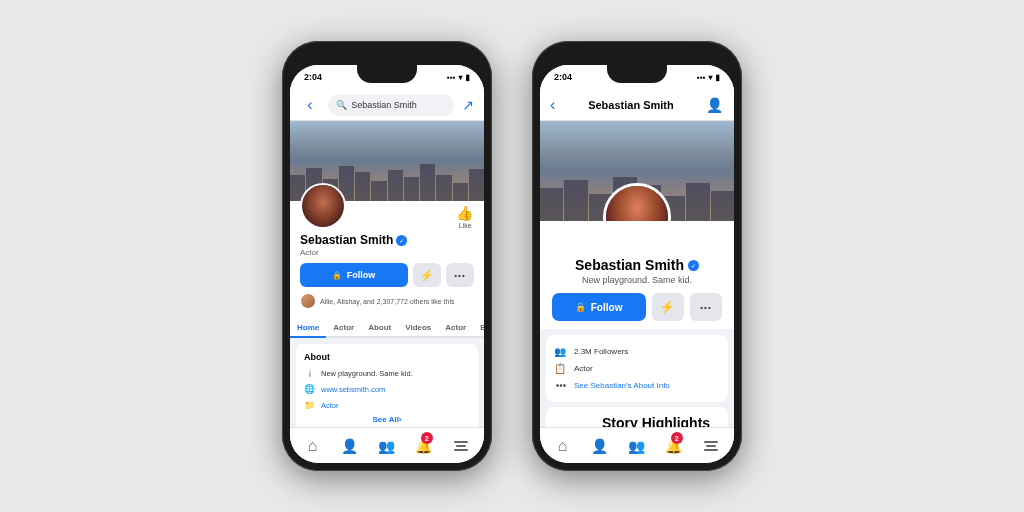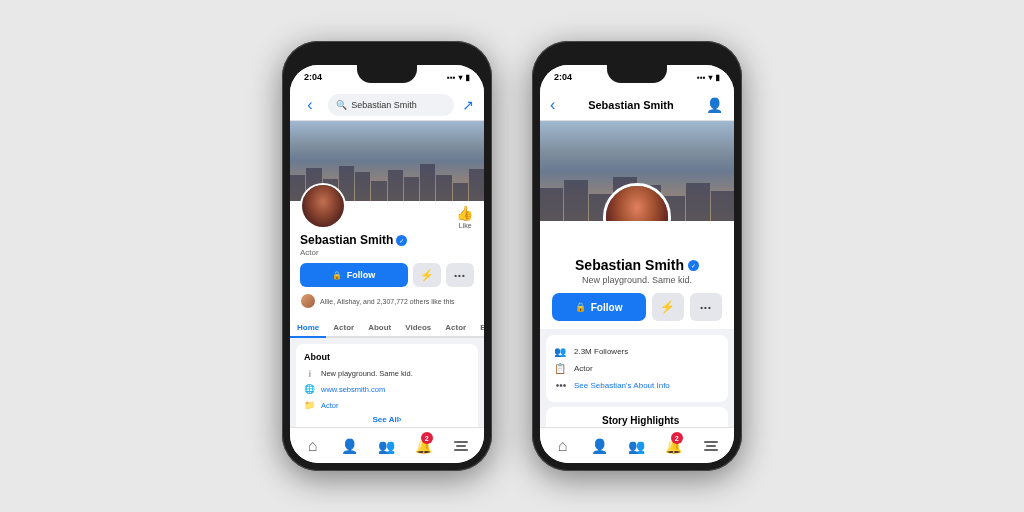--- a/index.html
+++ b/index.html
@@ -520,21 +520,21 @@
       font-weight: 400;
     }
 
     .highlights-card {
       background: #fff;
       border-radius: 8px;
       padding: 8px;
     }
 
     .highlights-title {
-      font-size: 10px;
+      font-size: 14px;
       font-weight: 700;
       color: #000;
       margin-bottom: 6px;
       padding-left: 48px;
     }
 
     .highlights-row {
       display: flex;
       gap: 5px;
     }

